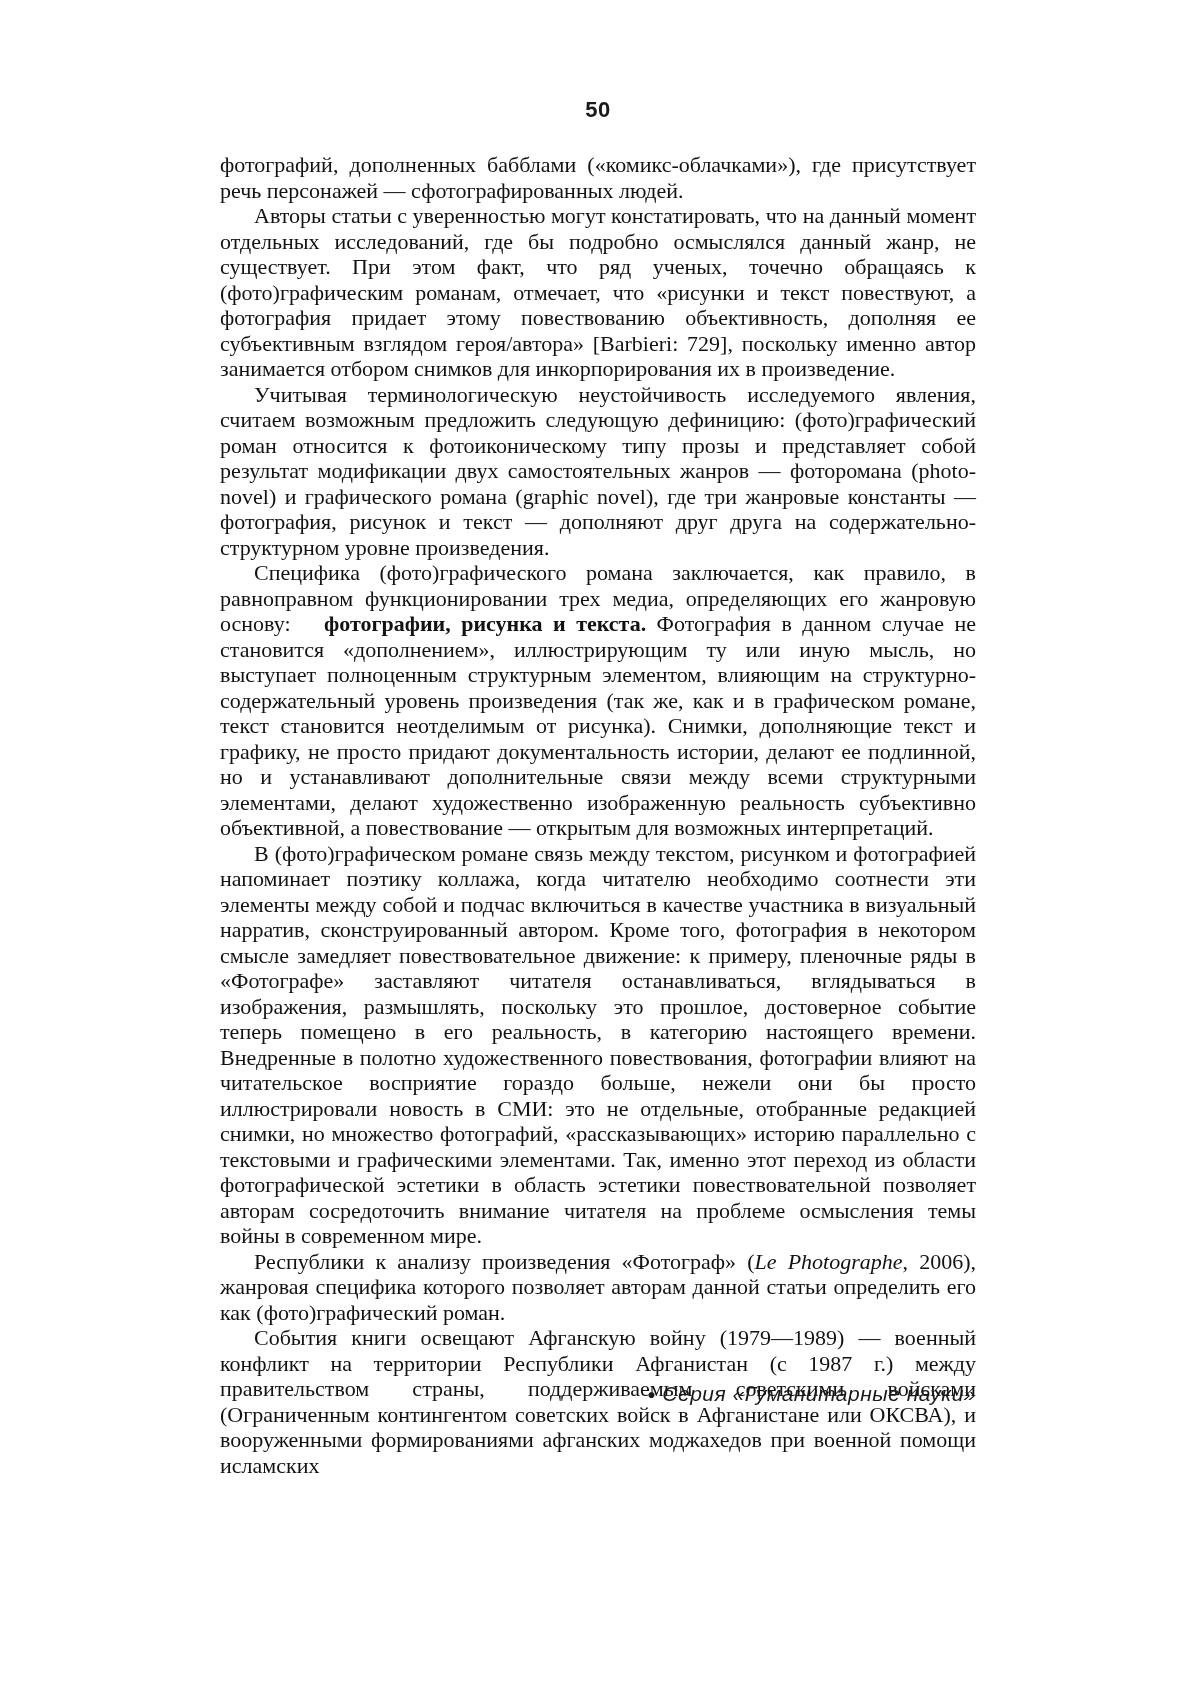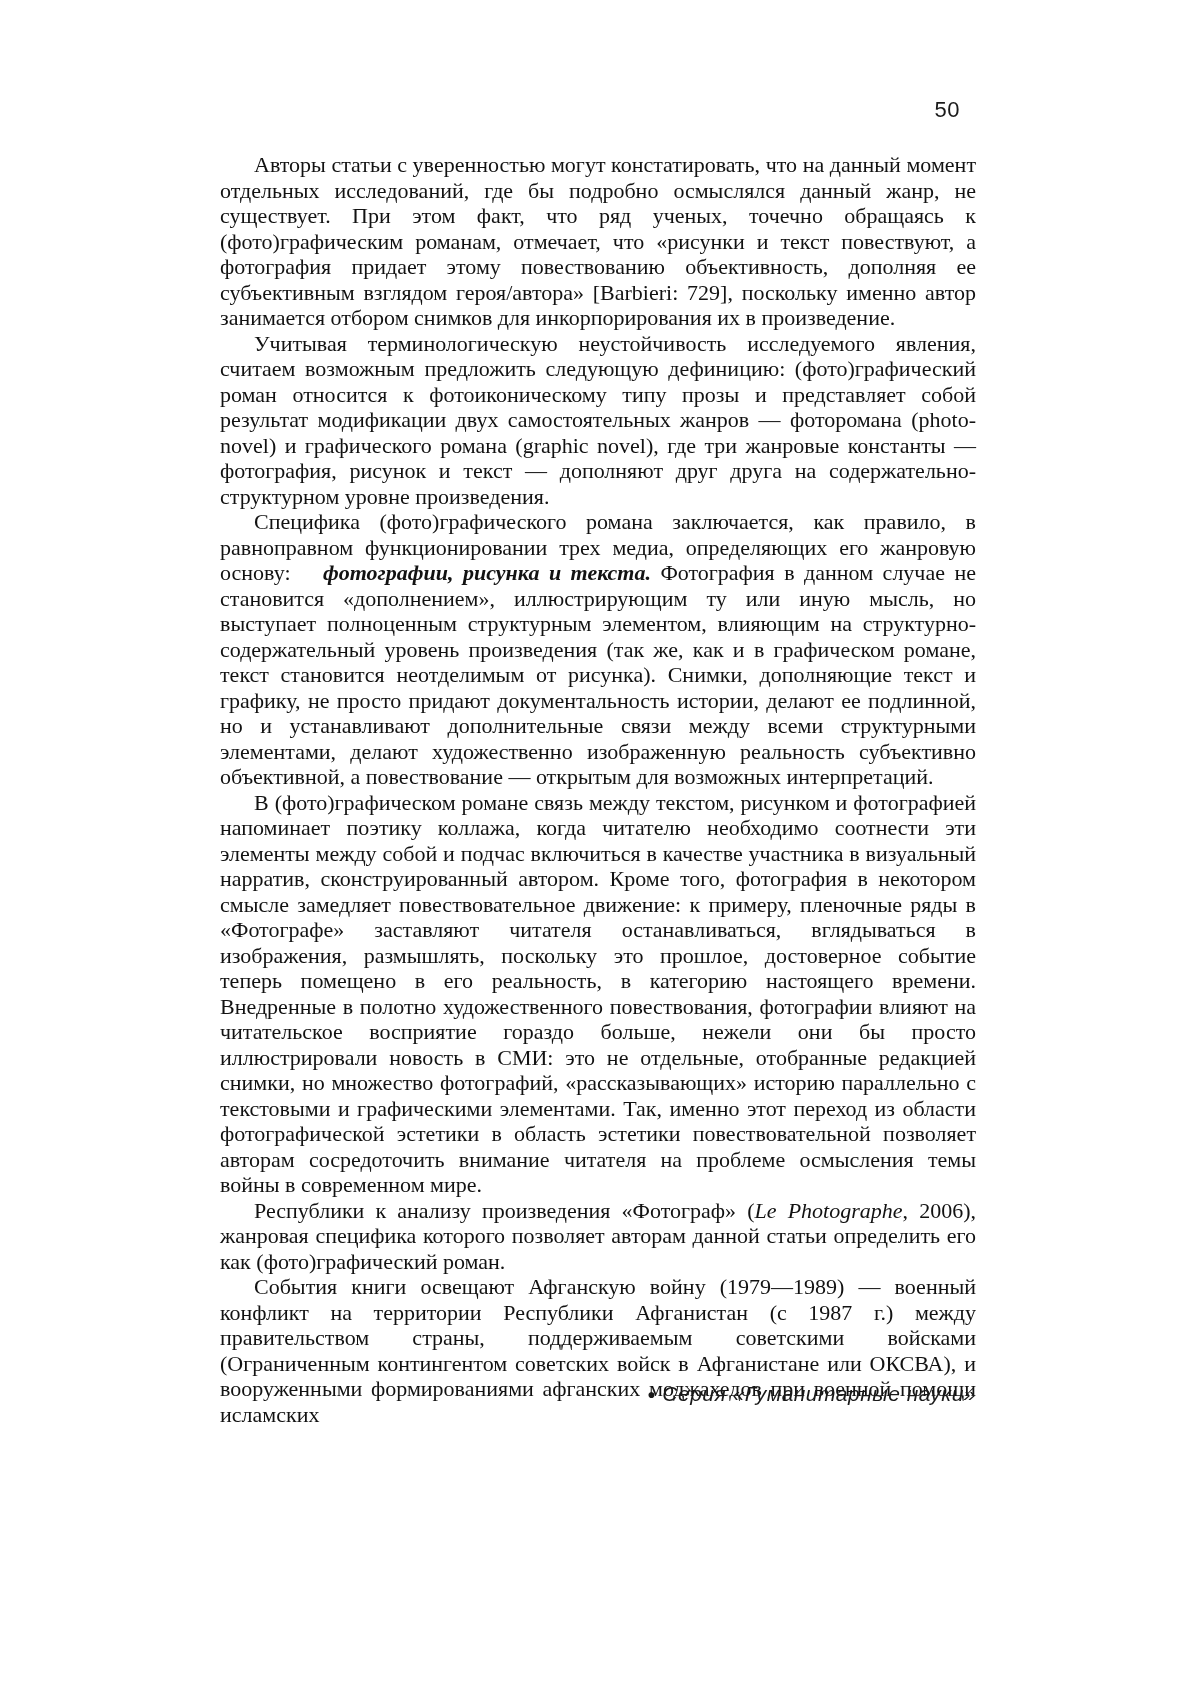--- a/index.html
+++ b/index.html
@@ -10,27 +10,28 @@
   .page {
     position: relative;
     width: 1200px;
     height: 1697px;
     background: #ffffff;
     overflow: hidden;
   }
   .page-header {
     position: absolute;
     left: 220px;
-    right: 240px;
+    right: 224px;
     top: 97px;
     display: flex;
-    justify-content: flex-end;
+    justify-content: center;
     align-items: baseline;
     font-family: "Liberation Sans", sans-serif;
     color: #1a1a1a;
+    font-weight: bold;
   }
   .page-number {
     font-size: 22px;
     letter-spacing: 0.5px;
   }
   .running-title {
     font-style: italic;
     font-size: 20px;
     white-space: nowrap;
   }
@@ -56,21 +57,20 @@
     margin: 0;
     padding: 0;
   }
   .article-body p.indent {
     text-indent: 34px;
   }
   .seg-italic {
     font-style: italic;
   }
   .seg-bold-italic {
-    font-style: italic;
     font-weight: bold;
     margin-left: 23px;
   }
   .page-footer {
     position: absolute;
     right: 224px;
     top: 1382px;
     font-family: "Liberation Sans", sans-serif;
     font-style: italic;
     font-size: 21px;
@@ -82,20 +82,21 @@
 </head>
 <body>
 
 <div class="page">
 
   <header class="page-header">
     <span class="page-number">50</span>
   </header>
 
   <main class="article-body">
+      <p class=""><span>фотографий, дополненных бабблами («комикс-облачками»), где присутствует речь персонажей — сфотографированных людей.</span></p>
       <p class="indent"><span>Авторы статьи с уверенностью могут констатировать, что на данный момент отдельных исследований, где бы подробно осмыслялся данный жанр, не существует. При этом факт, что ряд ученых, точечно обращаясь к (фото)графическим романам, отмечает, что «рисунки и текст повествуют, а фотография придает этому повествованию объективность, дополняя ее субъективным взглядом героя/автора» [Barbieri: 729], поскольку именно автор занимается отбором снимков для инкорпорирования их в произведение.</span></p>
       <p class="indent"><span>Учитывая терминологическую неустойчивость исследуемого явления, считаем возможным предложить следующую дефиницию: (фото)графический роман относится к фотоиконическому типу прозы и представляет собой результат модификации двух самостоятельных жанров — фоторомана (photo-novel) и графического романа (graphic novel), где три жанровые константы — фотография, рисунок и текст — дополняют друг друга на содержательно-структурном уровне произведения.</span></p>
       <p class="indent"><span>Специфика (фото)графического романа заключается, как правило, в равноправном функционировании трех медиа, определяющих его жанровую основу: </span><span class="seg-bold-italic">фотографии, рисунка и текста.</span><span> Фотография в данном случае не становится «дополнением», иллюстрирующим ту или иную мысль, но выступает полноценным структурным элементом, влияющим на структурно-содержательный уровень произведения (так же, как и в графическом романе, текст становится неотделимым от рисунка). Снимки, дополняющие текст и графику, не просто придают документальность истории, делают ее подлинной, но и устанавливают дополнительные связи между всеми структурными элементами, делают художественно изображенную реальность субъективно объективной, а повествование — открытым для возможных интерпретаций.</span></p>
       <p class="indent"><span>В (фото)графическом романе связь между текстом, рисунком и фотографией напоминает поэтику коллажа, когда читателю необходимо соотнести эти элементы между собой и подчас включиться в качестве участника в визуальный нарратив, сконструированный автором. Кроме того, фотография в некотором смысле замедляет повествовательное движение: к примеру, пленочные ряды в «Фотографе» заставляют читателя останавливаться, вглядываться в изображения, размышлять, поскольку это прошлое, достоверное событие теперь помещено в его реальность, в категорию настоящего времени. Внедренные в полотно художественного повествования, фотографии влияют на читательское восприятие гораздо больше, нежели они бы просто иллюстрировали новость в СМИ: это не отдельные, отобранные редакцией снимки, но множество фотографий, «рассказывающих» историю параллельно с текстовыми и графическими элементами. Так, именно этот переход из области фотографической эстетики в область эстетики повествовательной позволяет авторам сосредоточить внимание читателя на проблеме осмысления темы войны в современном мире.</span></p>
       <p class="indent"><span>Республики к анализу произведения «Фотограф» (</span><span class="seg-italic">Le Photographe</span><span>, 2006), жанровая специфика которого позволяет авторам данной статьи определить его как (фото)графический роман.</span></p>
       <p class="indent"><span>События книги освещают Афганскую войну (1979—1989) — военный конфликт на территории Республики Афганистан (с 1987 г.) между правительством страны, поддерживаемым советскими войсками (Ограниченным контингентом советских войск в Афганистане или ОКСВА), и вооруженными формированиями афганских моджахедов при военной помощи исламских</span></p>
     </main>
 
   <footer class="page-footer">
     <span class="bullet">●</span><span>Серия «Гуманитарные науки»</span>

